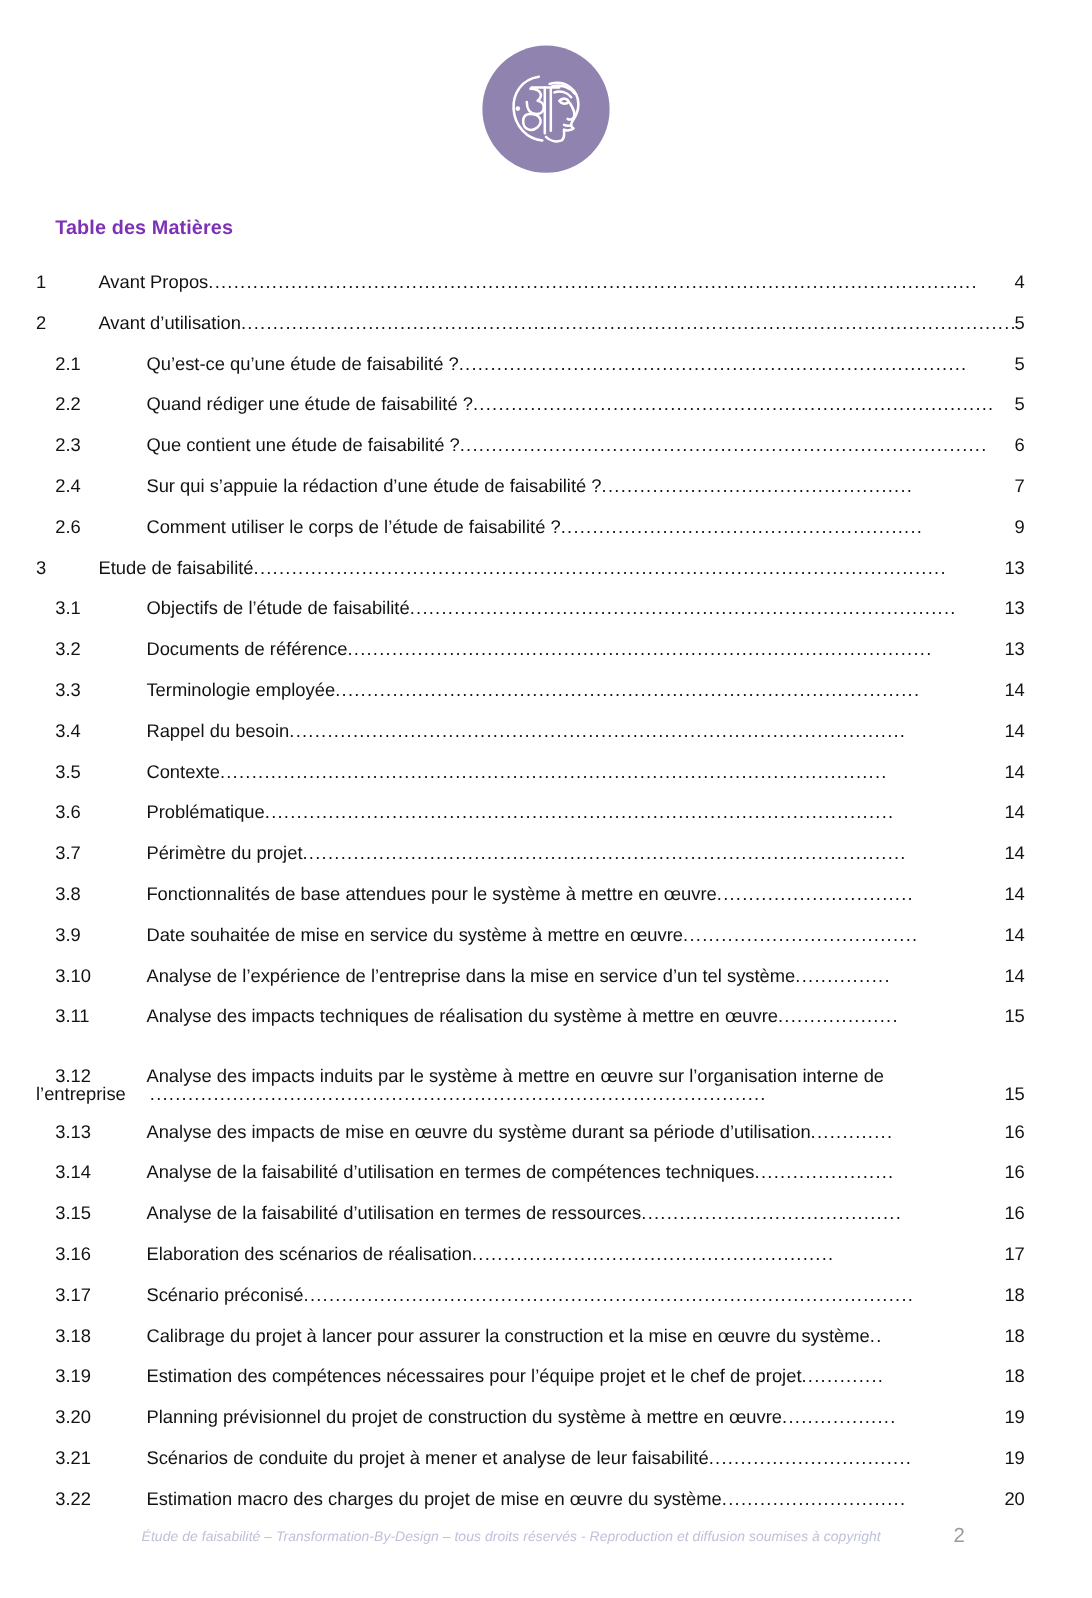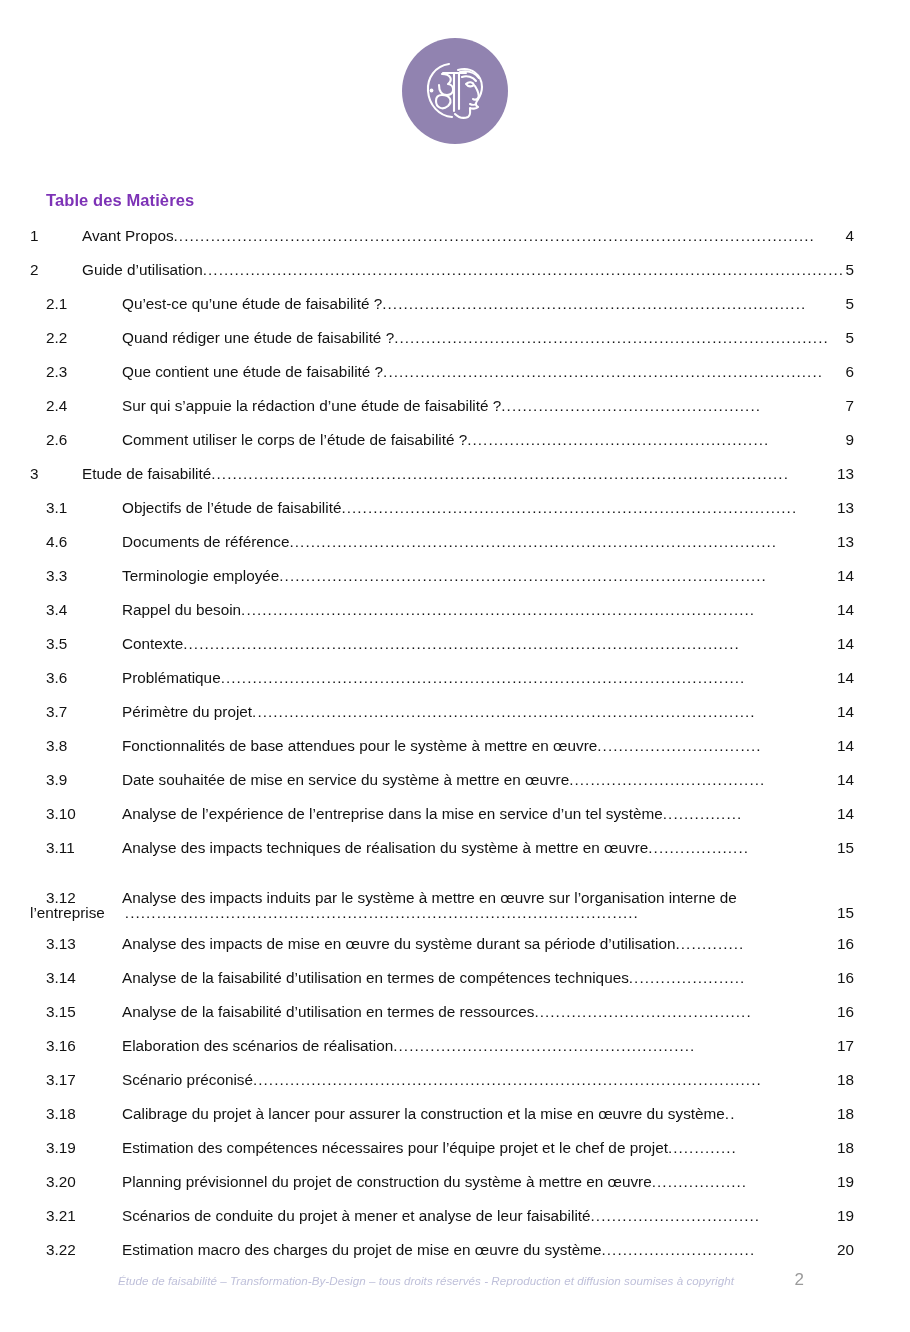--- a/index.html
+++ b/index.html
@@ -32,21 +32,21 @@
     background: #9183b0;
     display: flex;
     align-items: center;
     justify-content: center;
   }
   .logo-circle svg { display: block; }
 
   
   .toc-title {
     position: absolute;
-    top: 191px;
+    top: 181px;
     left: 46px;
     font-size: 16.5px;
     font-weight: bold;
     color: #7d32b6;
     letter-spacing: 0.1px;
   }
 
   
   .toc {
     position: absolute;
@@ -179,21 +179,21 @@
 
 <div class="toc" id="toc">
     <div class="toc-row lvl1">
       <span class="toc-num">1</span>
       <span class="toc-label">Avant Propos</span>
       <span class="toc-leader">.........................................................................................................................</span>
       <span class="toc-page">4</span>
     </div>
     <div class="toc-row lvl1">
       <span class="toc-num">2</span>
-      <span class="toc-label">Guide d’utilisation</span>
+      <span class="toc-label">Avant d’utilisation</span>
       <span class="toc-leader">...........................................................................................................................</span>
       <span class="toc-page">5</span>
     </div>
     <div class="toc-row lvl2">
       <span class="toc-num">2.1</span>
       <span class="toc-label">Qu’est-ce qu’une étude de faisabilité ?</span>
       <span class="toc-leader">................................................................................</span>
       <span class="toc-page">5</span>
     </div>
     <div class="toc-row lvl2">
@@ -226,21 +226,21 @@
       <span class="toc-leader">.............................................................................................................</span>
       <span class="toc-page">13</span>
     </div>
     <div class="toc-row lvl2">
       <span class="toc-num">3.1</span>
       <span class="toc-label">Objectifs de l’étude de faisabilité</span>
       <span class="toc-leader">......................................................................................</span>
       <span class="toc-page">13</span>
     </div>
     <div class="toc-row lvl2">
-      <span class="toc-num">4.6</span>
+      <span class="toc-num">3.2</span>
       <span class="toc-label">Documents de référence</span>
       <span class="toc-leader">............................................................................................</span>
       <span class="toc-page">13</span>
     </div>
     <div class="toc-row lvl2">
       <span class="toc-num">3.3</span>
       <span class="toc-label">Terminologie employée</span>
       <span class="toc-leader">............................................................................................</span>
       <span class="toc-page">14</span>
     </div>

